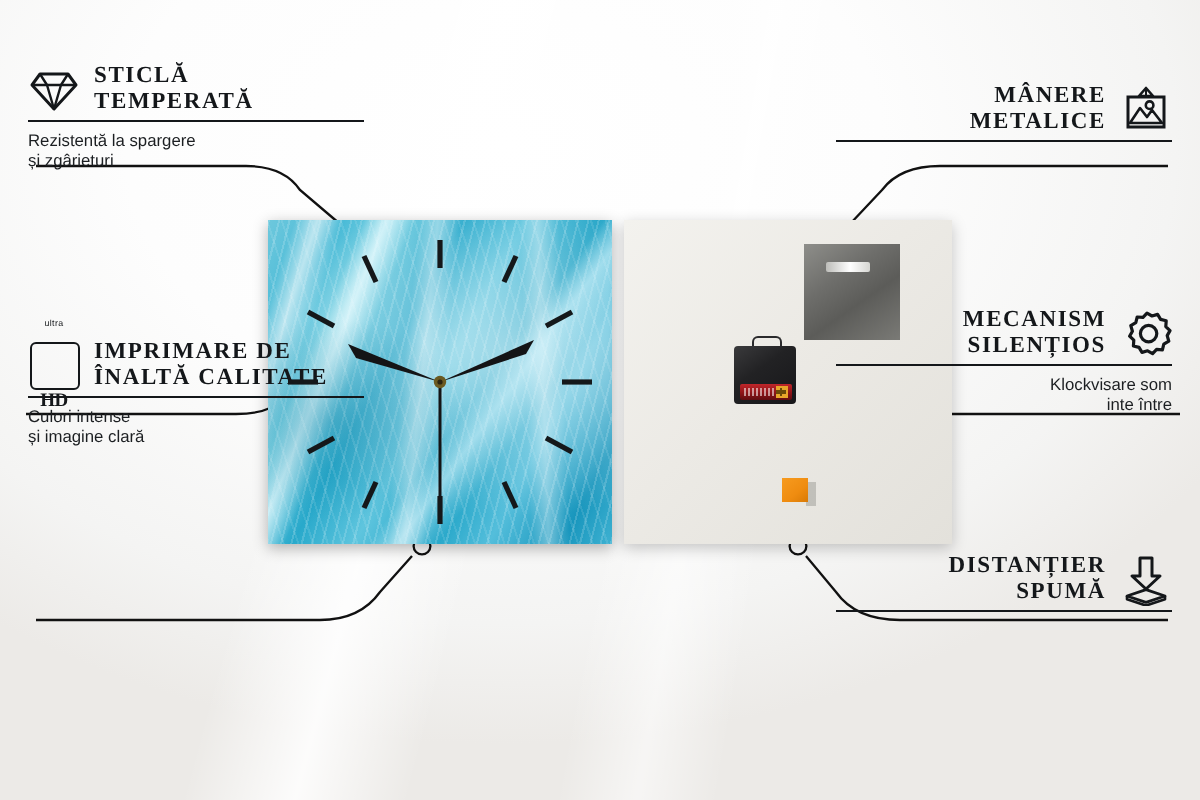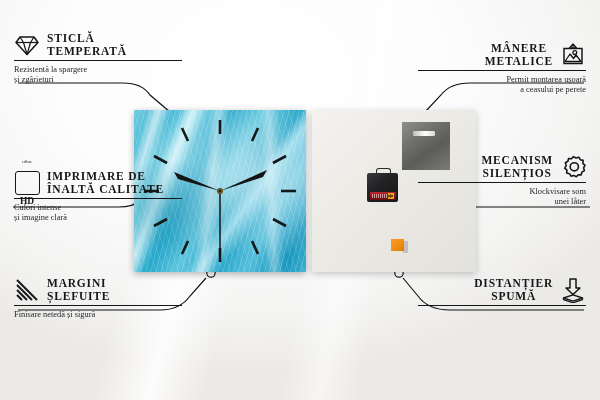--- a/index.html
+++ b/index.html
@@ -71,29 +71,29 @@
     font-family: "Liberation Serif", serif;
     font-size: 11.5px;
     font-weight: bold;
     letter-spacing: 0.8px;
     line-height: 13px;
     color: #14171a;
     text-transform: uppercase;
     white-space: pre-line;
   }
   .feature-left  .feat-title { text-align: left; }
-  .feature-right .feat-title { text-align: center; }
+  .feature-right .feat-title { text-align: right; }
 
   .feat-rule {
     height: 0;
     border-top: 1.1px solid #14171a;
     margin: 2px 0 4px 0;
   }
   .feat-desc {
-    font-family: Liberation Serif, serif;
+    font-family: Liberation Sans, sans-serif;
     font-size: 8.4px;
     line-height: 10.3px;
     color: #1c1f22;
     white-space: pre-line;
   }
 
   
   .feat-icon {
     flex: 0 0 auto;
     width: 26px;
@@ -387,76 +387,56 @@
         </span>
       </span>
       <span class="feat-title">IMPRIMARE DE
 ÎNALTĂ CALITATE</span>
     </div>
     <div class="feat-rule"></div>
     <div class="feat-desc">Culori intense
 și imagine clară</div>
   </div>
 
-  <div class="feature feature-left" style="left:14px; top:277px;">
-    <div class="feat-head">
-      <span class="feat-icon">
-        <svg width="23" height="22" viewBox="0 0 23 22">
-          <g stroke="currentColor" stroke-width="2" stroke-linecap="butt">
-            <line x1="1" y1="1" x2="21" y2="21"></line>
-            <line x1="1" y1="6" x2="16" y2="21"></line>
-            <line x1="1" y1="11" x2="11" y2="21"></line>
-            <line x1="1" y1="16" x2="6" y2="21"></line>
-          </g>
-        </svg>
-      </span>
-      <span class="feat-title">MARGINI
-ȘLEFUITE</span>
-    </div>
-    <div class="feat-rule"></div>
-    <div class="feat-desc">Finisare netedă și sigură</div>
-  </div>
 
   <div class="feature feature-right" style="left:418px; top:42px;">
     <div class="feat-head">
       <span class="feat-title">MÂNERE
 METALICE</span>
       <span class="feat-icon">
         <svg width="24" height="24" viewBox="0 0 24 24">
           <path d="M12 1 L8.5 5 H15.5 Z" fill="none" stroke="currentColor" stroke-width="1.3" stroke-linejoin="round"></path>
           <line x1="12" y1="1" x2="12" y2="5" stroke="currentColor" stroke-width="1"></line>
           <rect x="3" y="5.5" width="18" height="15" fill="none" stroke="currentColor" stroke-width="1.5"></rect>
           <path d="M4 18.5 L9 11 L12.5 15.5 L15 12 L20 18.5 Z" fill="none" stroke="currentColor" stroke-width="1.3" stroke-linejoin="round"></path>
           <circle cx="13.8" cy="9.6" r="1.9" fill="none" stroke="currentColor" stroke-width="1.3"></circle>
         </svg>
       </span>
     </div>
     <div class="feat-rule"></div>
-    <div class="feat-desc">Permit montarea ușoară
-a ceasului pe perete</div>
   </div>
 
   <div class="feature feature-right" style="left:418px; top:154px;">
     <div class="feat-head">
       <span class="feat-title">MECANISM
 SILENȚIOS</span>
       <span class="feat-icon">
         <svg width="25" height="25" viewBox="0 0 25 25">
           <path d="M12.5 1.6 L15 3.0 L17.8 2.2 L19.3 4.7 L22.1 5.4 L21.9 8.3
                    L24.0 10.3 L22.6 12.8 L23.4 15.6 L20.9 17.1 L20.2 19.9
                    L17.3 19.7 L15.3 21.8 L12.8 20.4 L10.0 21.2 L8.5 18.7
                    L5.7 18.0 L5.9 15.1 L3.8 13.1 L5.2 10.6 L4.4 7.8
                    L6.9 6.3 L7.6 3.5 L10.5 3.7 Z" fill="none" stroke="currentColor" stroke-width="1.6" stroke-linejoin="round"></path>
           <circle cx="13.3" cy="11.8" r="4.1" fill="none" stroke="currentColor" stroke-width="1.6"></circle>
         </svg>
       </span>
     </div>
     <div class="feat-rule"></div>
     <div class="feat-desc">Klockvisare som
-unei låter</div>
+inte între</div>
   </div>
 
   <div class="feature feature-right" style="left:418px; top:277px;">
     <div class="feat-head">
       <span class="feat-title">DISTANȚIER
 SPUMĂ</span>
       <span class="feat-icon">
         <svg width="24" height="25" viewBox="0 0 24 25">
           <path d="M9 1 H15 V10 H19 L12 16.5 L5 10 H9 Z" fill="none" stroke="currentColor" stroke-width="1.5" stroke-linejoin="round"></path>
           <path d="M12 16.8 L2.5 20.0 L12 23.2 L21.5 20.0 Z" fill="none" stroke="currentColor" stroke-width="1.4" stroke-linejoin="round"></path>

